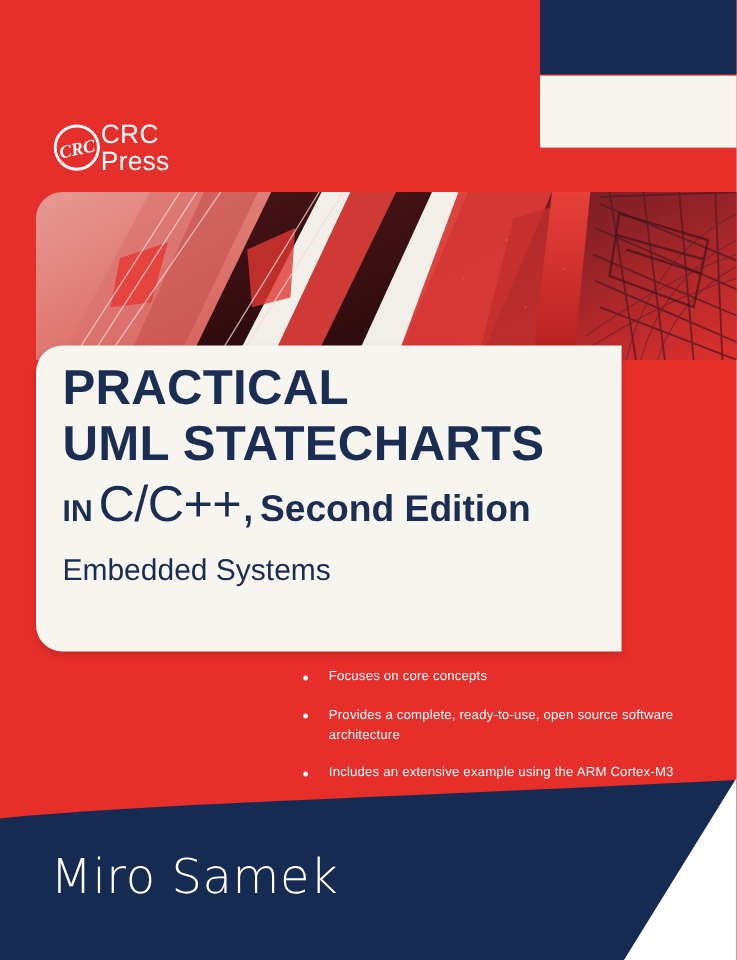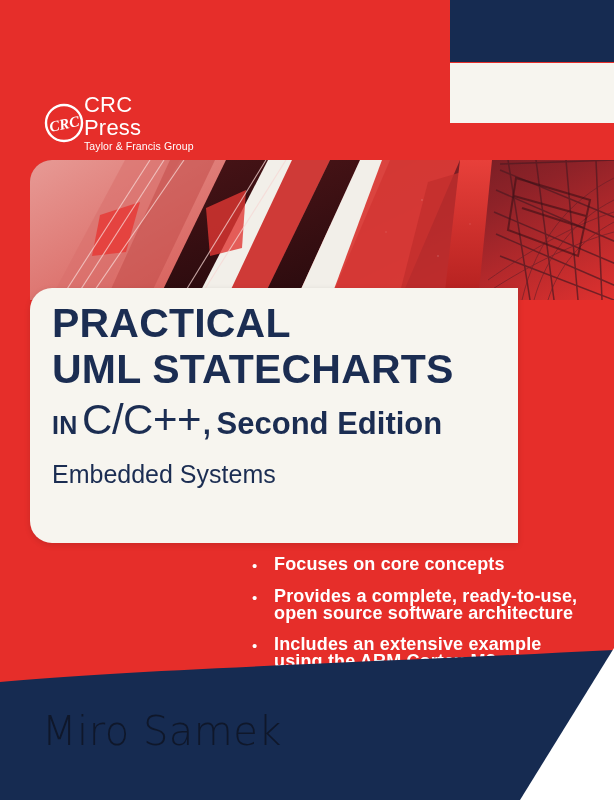--- a/index.html
+++ b/index.html
@@ -157,44 +157,44 @@
     margin-bottom: 14px;
     color: #ffffff;
   }
   .bullet-dot {
     flex: 0 0 22px;
     font-size: 15px;
     line-height: 17px;
     padding-top: 1px;
   }
   .bullet-text {
-    font-size: 18px;
+    font-size: 11px;
     line-height: 17px;
-    font-weight: bold;
+    font-weight: normal;
     letter-spacing: 0.15px;
   }
 
   
   .bottom-band {
     position: absolute;
     left: 0;
     top: 640px;
     width: 614px;
     height: 160px;
   }
   .bottom-band svg {
     display: block;
     width: 614px;
     height: 160px;
   }
   .author {
     position: absolute;
     left: 42px;
     top: 708px;
-    color: #0f172a;
+    color: #ffffff;
     font-size: 40px;
     line-height: 46px;
     font-weight: 300;
     letter-spacing: 0.5px;
     font-family: "DejaVu Sans", sans-serif;
   }
 </style>
 </head>
 <body>
 
@@ -205,21 +205,20 @@
 
   <div class="crc-logo">
     <span class="crc-mark">
       <svg viewBox="0 0 40 40" width="40" height="40" aria-hidden="true">
         <circle cx="20" cy="20" r="18" fill="none" stroke="#ffffff" stroke-width="2.4"></circle>
         <text x="20" y="26" text-anchor="middle" font-family="'Liberation Serif', serif" font-size="15" font-style="italic" font-weight="bold" fill="#ffffff" transform="rotate(-12 20 20)">CRC</text>
       </svg>
     </span>
     <span class="crc-words">
       <div class="crc-press">CRC Press</div>
-      <div class="crc-tf">Taylor &amp; Francis Group</div>
     </span>
   </div>
 
   <div class="art-band">
     <svg viewBox="0 0 584 140" preserveAspectRatio="none" aria-hidden="true">
       <defs>
         <linearGradient id="gLeft" x1="0" y1="0" x2="1" y2="0.4">
           <stop offset="0%" stop-color="#e79a95"></stop>
           <stop offset="55%" stop-color="#d8615c"></stop>
           <stop offset="100%" stop-color="#b8302e"></stop>

